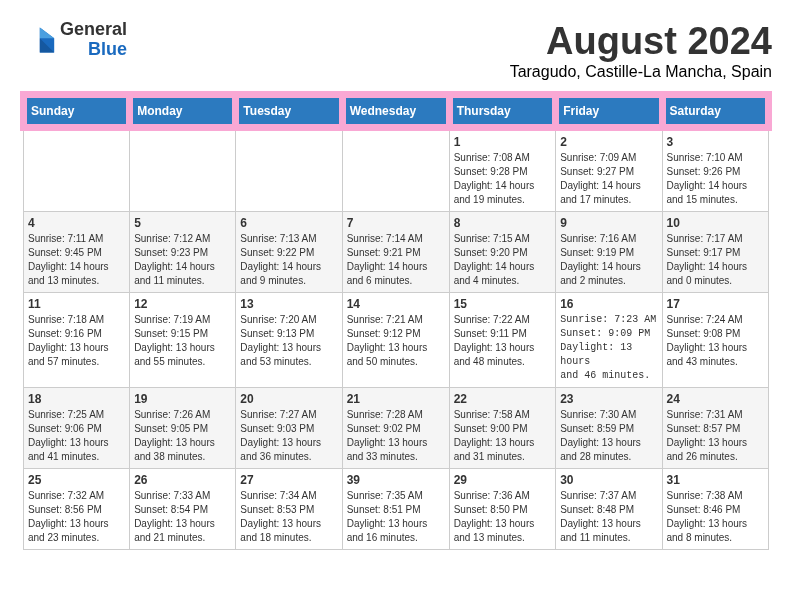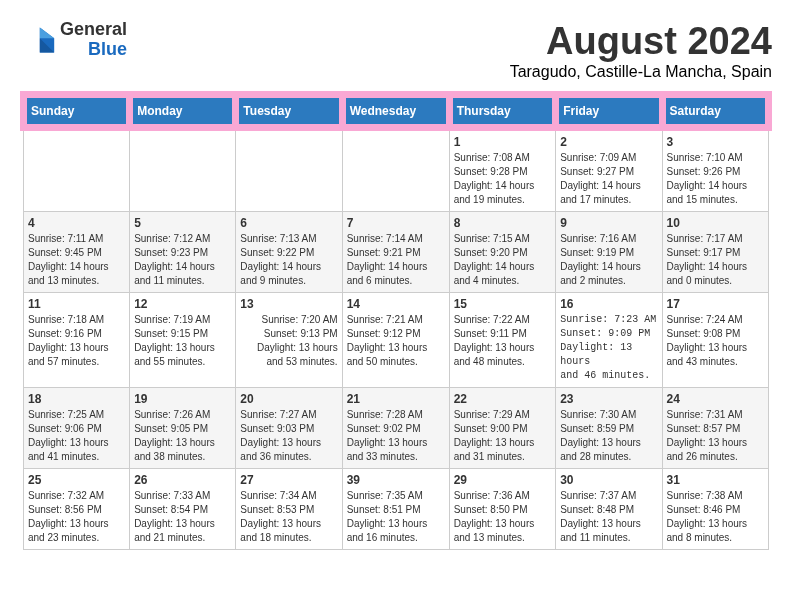--- a/index.html
+++ b/index.html
@@ -213,21 +213,21 @@
         </td>
         <td>
           <span class="day-number">12</span>
           <div class="day-info" style="white-space: pre-line;">Sunrise: 7:19 AM
 Sunset: 9:15 PM
 Daylight: 13 hours
 and 55 minutes.</div>
         </td>
         <td>
           <span class="day-number">13</span>
-          <div class="day-info" style="white-space: pre-line; text-align: right;">Sunrise: 7:20 AM
+          <div class="day-info" style="white-space: pre-line;">Sunrise: 7:20 AM
 Sunset: 9:13 PM
 Daylight: 13 hours
 and 53 minutes.</div>
         </td>
         <td>
           <span class="day-number">14</span>
           <div class="day-info" style="white-space: pre-line;">Sunrise: 7:21 AM
 Sunset: 9:12 PM
 Daylight: 13 hours
 and 50 minutes.</div>
@@ -278,21 +278,21 @@
         </td>
         <td>
           <span class="day-number">21</span>
           <div class="day-info" style="white-space: pre-line;">Sunrise: 7:28 AM
 Sunset: 9:02 PM
 Daylight: 13 hours
 and 33 minutes.</div>
         </td>
         <td>
           <span class="day-number">22</span>
-          <div class="day-info" style="white-space: pre-line;">Sunrise: 7:29 AM
+          <div class="day-info" style="white-space: pre-line;">Sunrise: 7:58 AM
 Sunset: 9:00 PM
 Daylight: 13 hours
 and 31 minutes.</div>
         </td>
         <td>
           <span class="day-number">23</span>
           <div class="day-info" style="white-space: pre-line;">Sunrise: 7:30 AM
 Sunset: 8:59 PM
 Daylight: 13 hours
 and 28 minutes.</div>

